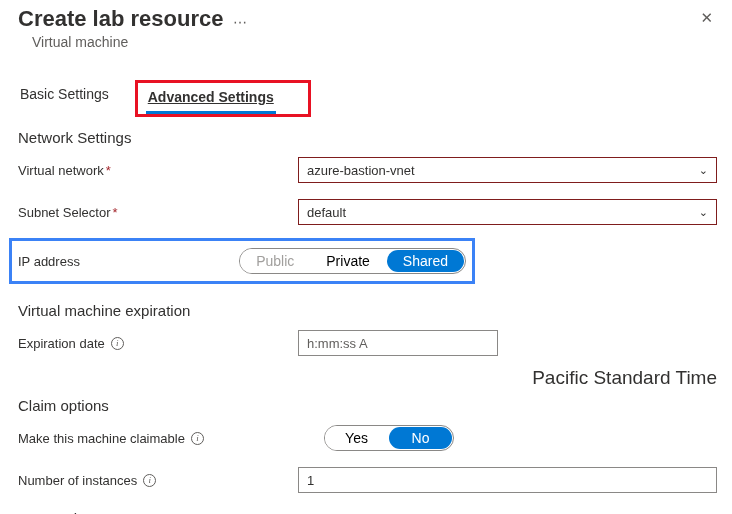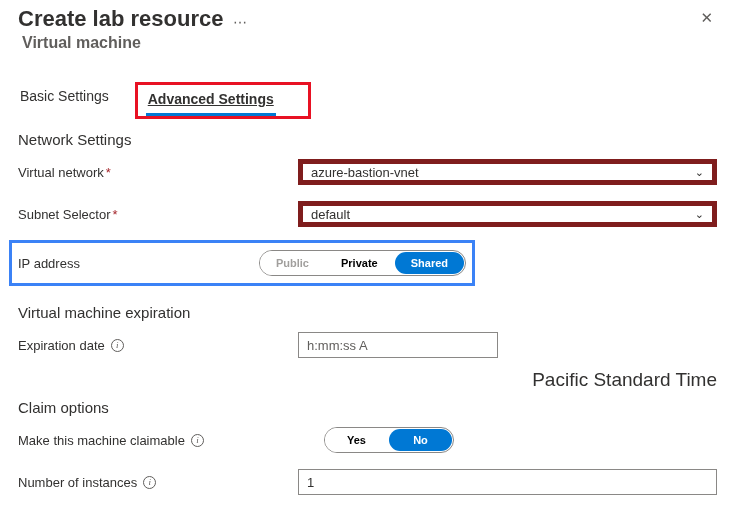--- a/index.html
+++ b/index.html
@@ -11,36 +11,36 @@
     background: #ffffff;
     width: 732px;
     height: 514px;
     overflow: hidden;
     padding: 6px 15px 10px 18px;
   }
   .header { display: flex; align-items: flex-start; }
   .header-titles { flex: 1; }
   .page-title { font-size: 22px; font-weight: 600; margin: 0 0 0 0; line-height: 1.2; display:inline-block; vertical-align: top;}
   .more-icon { display:inline-block; vertical-align: top; margin-left:6px; margin-top:8px; color:#605e5c; font-size:14px; letter-spacing:1px;}
-  .page-subtitle { font-size: 16px; color: #605e5c; margin: 2px 0 0 4px; font-weight: bold; }
+  .page-subtitle { font-size: 14px; color: #605e5c; margin: 2px 0 0 14px; }
   .close-btn { background:none; border:none; cursor:pointer; padding:4px; color:#605e5c; font-size:15px; line-height:1;}
   .tabs { display:flex; margin-top: 30px; }
   .tab { padding: 6px 2px; margin-right: 24px; font-size:14px; cursor:pointer; color:#323130; }
   .tab.active { font-weight:600; border-bottom: 3px solid #0078d4; }
   .highlight-box-tab { border: 3px solid #e81123; padding: 0 8px; margin-right: 16px; text-decoration: underline;}
   .section-title { font-size: 15px; margin-top: 18px; margin-bottom: 8px; color:#323130; }
   .form-row { display:flex; align-items:center; min-height: 32px; margin-bottom: 10px; }
   .label-col { width: 280px; display:flex; align-items:center; color:#323130; font-size:13px;}
   .req { color:#a4262c; margin-left:2px;}
   .info-icon { width:13px; height:13px; border:1px solid #605e5c; border-radius:50%; display:inline-flex; align-items:center; justify-content:center; font-size:9px; color:#605e5c; margin-left:6px; line-height:1; font-style: italic; font-family: Georgia, serif;}
   .control-col { flex:1; display:flex; align-items:center; gap:8px; }
-  .select { flex:1; height:26px; border:5px solid #7f1d1d; background:#fff; padding:0 8px; display:flex; align-items:center; justify-content:space-between; cursor:pointer; font-size:13px;}
+  .select { flex:1; height:26px; border:1px solid #7f1d1d; background:#fff; padding:0 8px; display:flex; align-items:center; justify-content:space-between; cursor:pointer; font-size:13px;}
   .chev { font-size:11px; color:#323130;}
   .pill-group { display:flex; border:1px solid #8a8886; border-radius:14px; height:26px; overflow:hidden; min-width:190px; }
-  .pill { flex:0 0 auto; padding:0 16px; display:flex; align-items:center; justify-content:center; font-size:11px; cursor:pointer; background:#fff; border:none;font-weight:bold;}
+  .pill { flex:0 0 auto; padding:0 16px; display:flex; align-items:center; justify-content:center; font-size:14px; cursor:pointer; background:#fff; border:none;}
   .pill.disabled { color:#a19f9d; }
   .pill.selected { background:#0078d4; color:#fff; border-radius:12px; margin:1px;}
   .pill-group.two { min-width:130px;}
   .hl-ip { border:3px solid #3b82f6; padding:4px 6px; margin-left:-9px; width:466px; }
   .date-input { flex:1; height:26px; border:1px solid #8a8886; background:#fff; padding:0 8px; display:flex; align-items:center; justify-content:space-between; color:#605e5c; }
   .cal-icon { font-size:13px; color:#605e5c;}
   .time-input { width:200px; height:26px; border:1px solid #8a8886; background:#fff; padding:0 8px; display:flex; align-items:center; color:#605e5c;}
   .tz-row { text-align:right; font-size:19px; color:#323130; margin-top:-2px; margin-bottom:6px;}
   .text-input { flex:1; height:26px; border:1px solid #8a8886; background:#fff; padding:0 8px; font-size:13px; color:#323130;}
   .automation-title{ margin-bottom:6px; margin-top:14px;}

